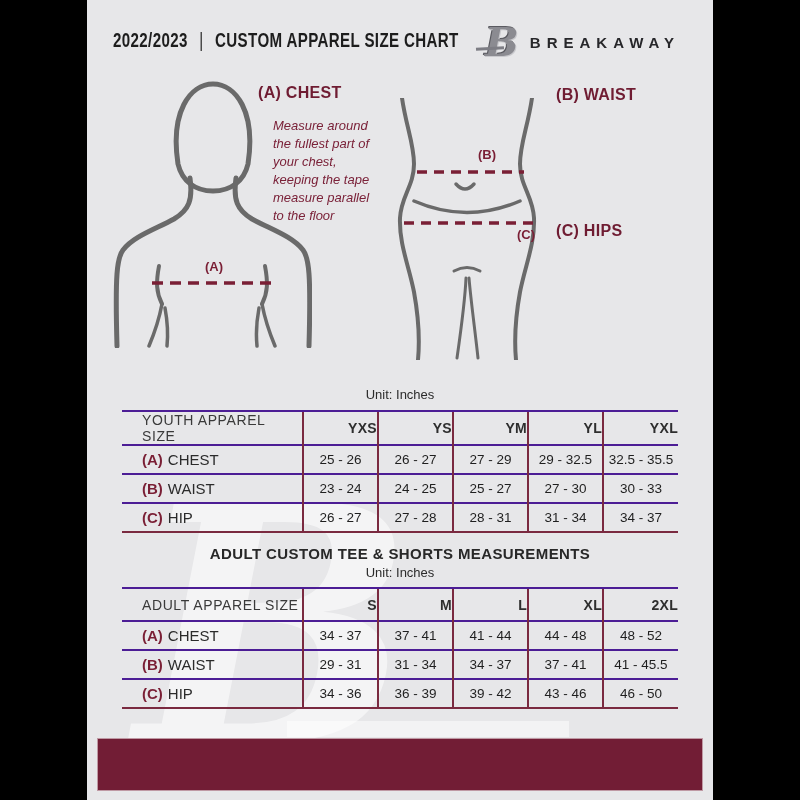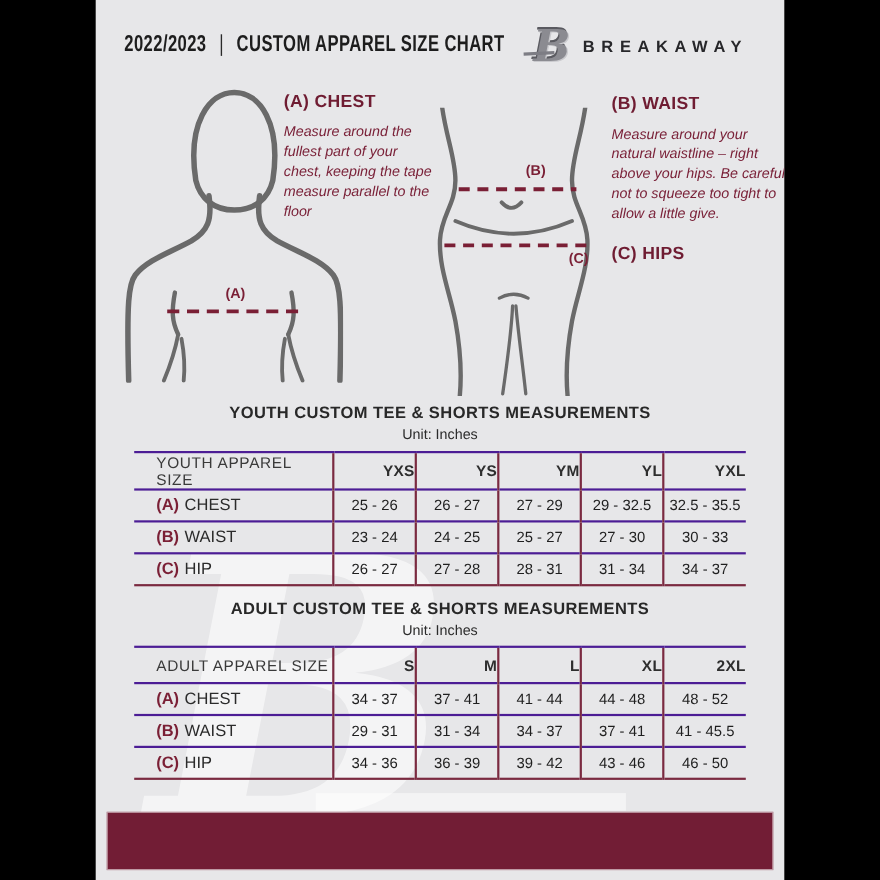--- a/index.html
+++ b/index.html
@@ -33,21 +33,21 @@
   .fig-left{left:25px;top:78px;}
   .fig-right{left:300px;top:98px;}
   .diagram-label{position:absolute;z-index:2;font-weight:bold;font-size:13px;color:#7a1f35;}
   .lbl-a{left:118px;top:259px;}
   .lbl-b{left:391px;top:147px;}
   .lbl-c{left:430px;top:227px;}
 
   
   .inst{position:absolute;z-index:1;color:#7a2138;}
   .inst h3{margin:0 0 9px 0;font-size:16px;font-weight:bold;letter-spacing:0.3px;color:#6f1c32;}
-  .inst p{margin:0;font-style:italic;font-size:13px;line-height:1.38;white-space:pre-line;}
+  .inst p{margin:15px;font-style:italic;font-size:13px;line-height:1.38;white-space:pre-line;}
   .inst-a{left:171px;top:84px;width:140px;}
   .inst-b{left:469px;top:86px;width:158px;}
   .inst-c{left:469px;top:222px;width:163px;}
 
   
   .tbl-title{position:absolute;left:0;right:0;z-index:1;text-align:center;
     font-weight:bold;font-size:15px;letter-spacing:0.4px;color:#282828;}
   .tbl-unit{position:absolute;left:0;right:0;z-index:1;text-align:center;
     font-size:13px;color:#2b2b2b;}
   .t1-title{top:367px;} .t1-unit{top:387px;}
@@ -124,27 +124,25 @@
   <span class="diagram-label lbl-a">(A)</span>
   <span class="diagram-label lbl-b">(B)</span>
   <span class="diagram-label lbl-c">(C)</span>
 
   <div class="inst inst-a">
     <h3>(A) CHEST</h3>
     <p>Measure around the fullest part of your chest, keeping the tape measure parallel to the floor</p>
   </div>
   <div class="inst inst-b">
     <h3>(B) WAIST</h3>
-    <p>Measure around your natural waistline – right above your hips. Be careful not to squeeze too tight to allow a little give.</p>
   </div>
   <div class="inst inst-c">
     <h3>(C) HIPS</h3>
   </div>
 
-  <div class="tbl-title t1-title">YOUTH CUSTOM TEE &amp; SHORTS MEASUREMENTS</div>
   <div class="tbl-unit t1-unit">Unit: Inches</div>
   <table class="size-table tbl-youth">
     <colgroup>
         <col style="width:181px">
         <col style="width:75px">
         <col style="width:75px">
         <col style="width:75px">
         <col style="width:75px">
         <col style="width:75px">
       </colgroup>

